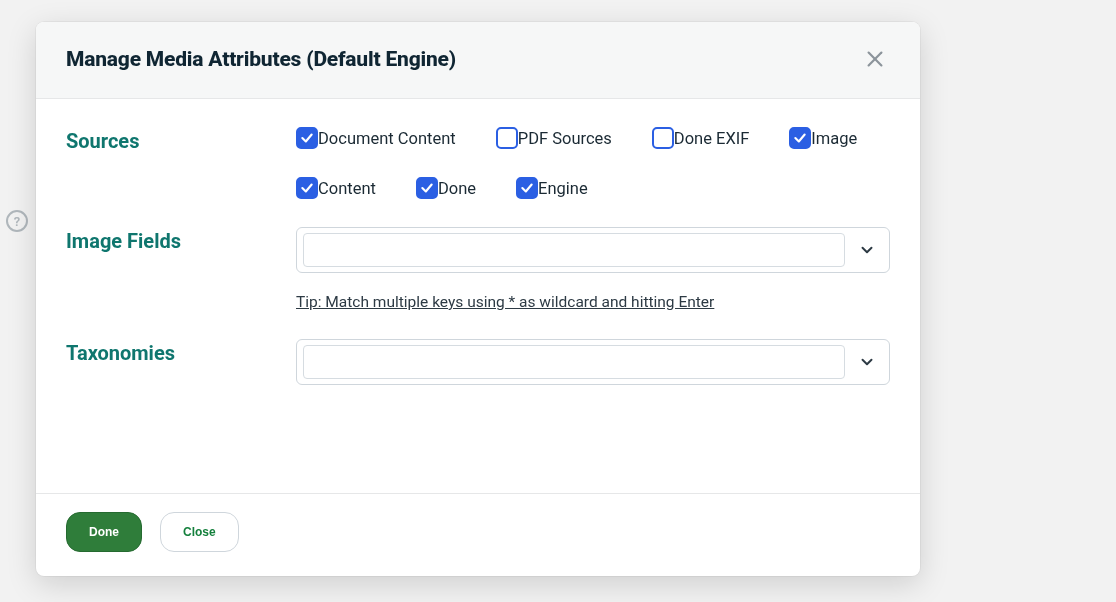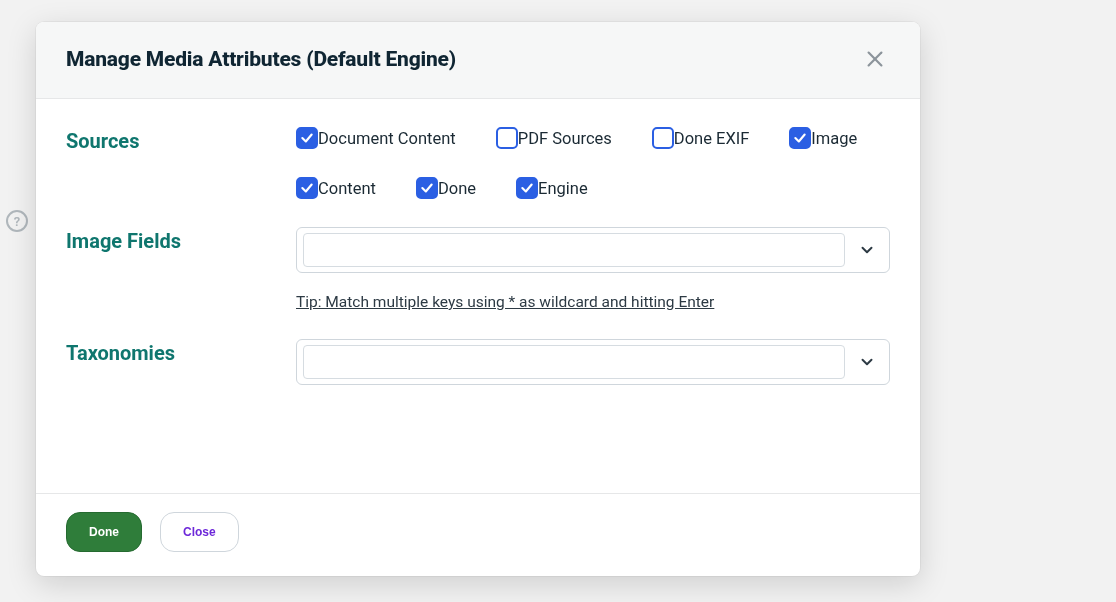--- a/index.html
+++ b/index.html
@@ -67,21 +67,21 @@
   }
   .tip { font-size: 15.5px; color: #2d3a44; margin-top: 20px; text-decoration: underline; }
 
   .modal-footer {
     border-top: 1px solid #e6e7e8;
     padding: 18px 30px 24px 30px;
     display: flex; gap: 18px; align-items: center;
   }
   .btn { font-size: 12px; font-weight: 700; border-radius: 14px; padding: 12px 22px; cursor: pointer; }
   .btn-primary { background: #2f7d3a; color: #fff; border: 1px solid #256a30; }
-  .btn-secondary { background: #fff; color: #6d28d9; border: 1.5px solid #cfd6dc; }
+  .btn-secondary { background: #fff; color: #15803d; border: 1.5px solid #cfd6dc; }
 </style>
 </head>
 <body>
 
 <div class="backdrop">
   <div class="bg-help">?</div>
 
   <div class="modal">
 
     <div class="modal-header">

